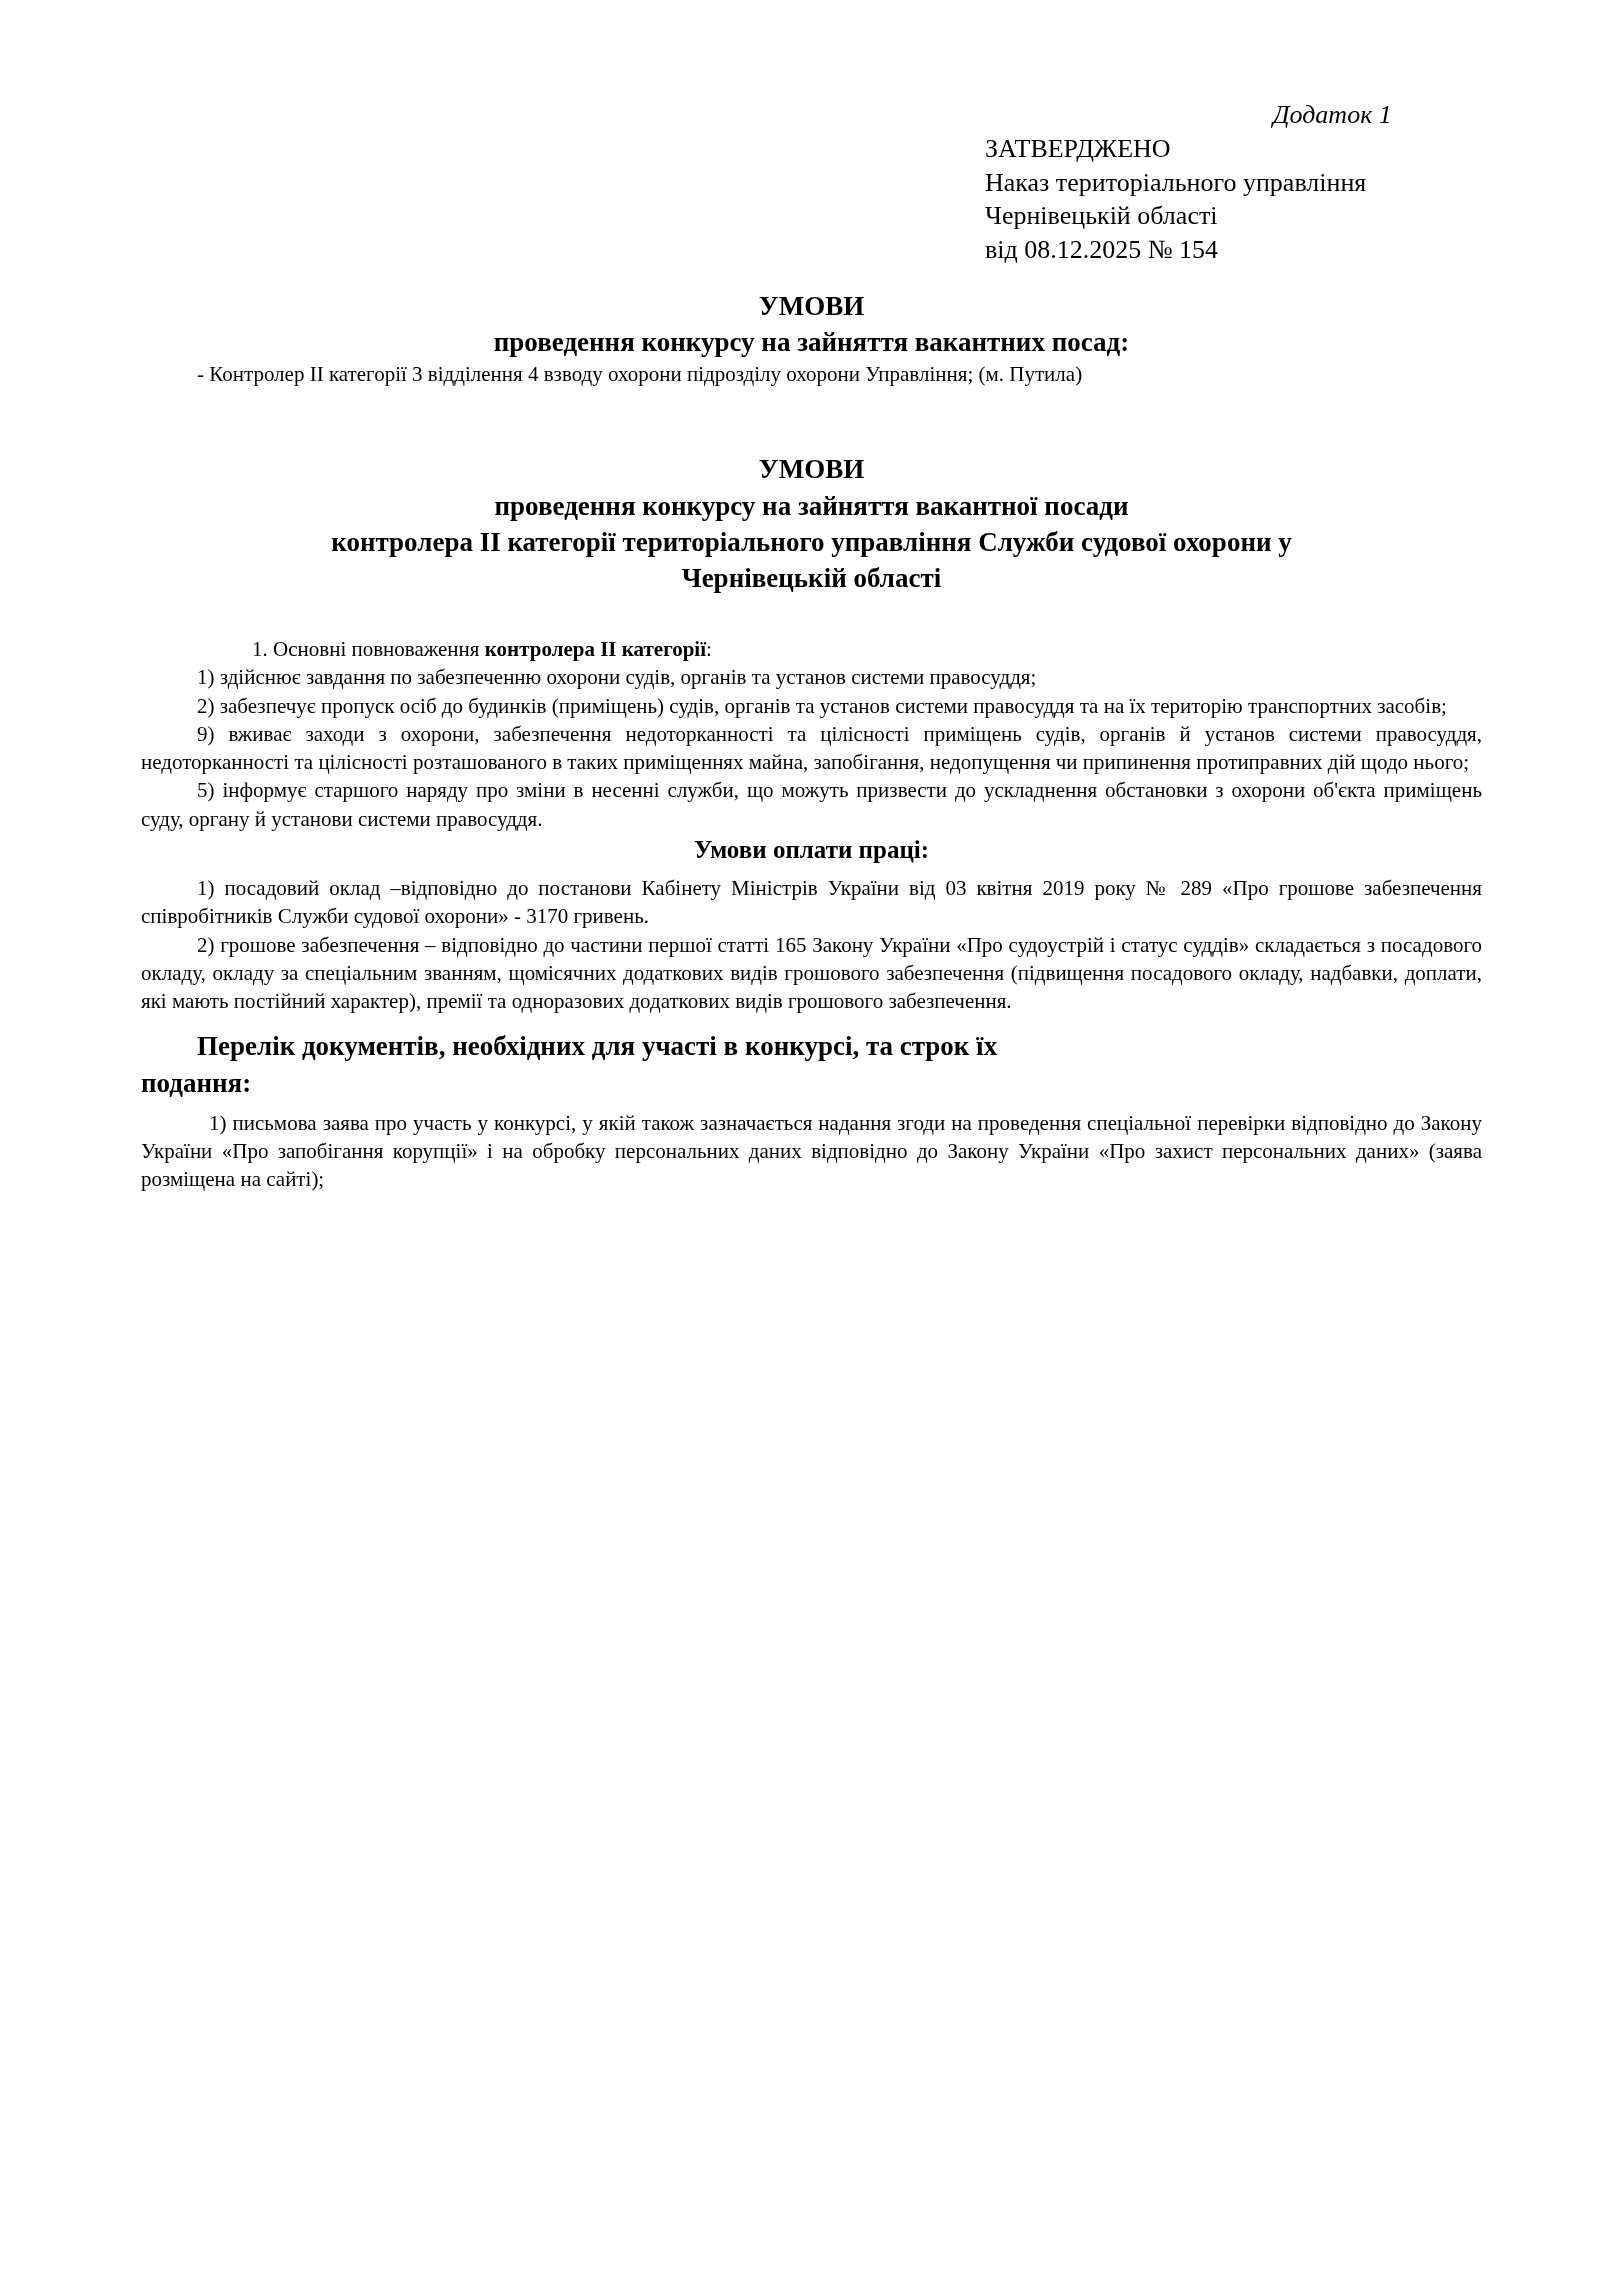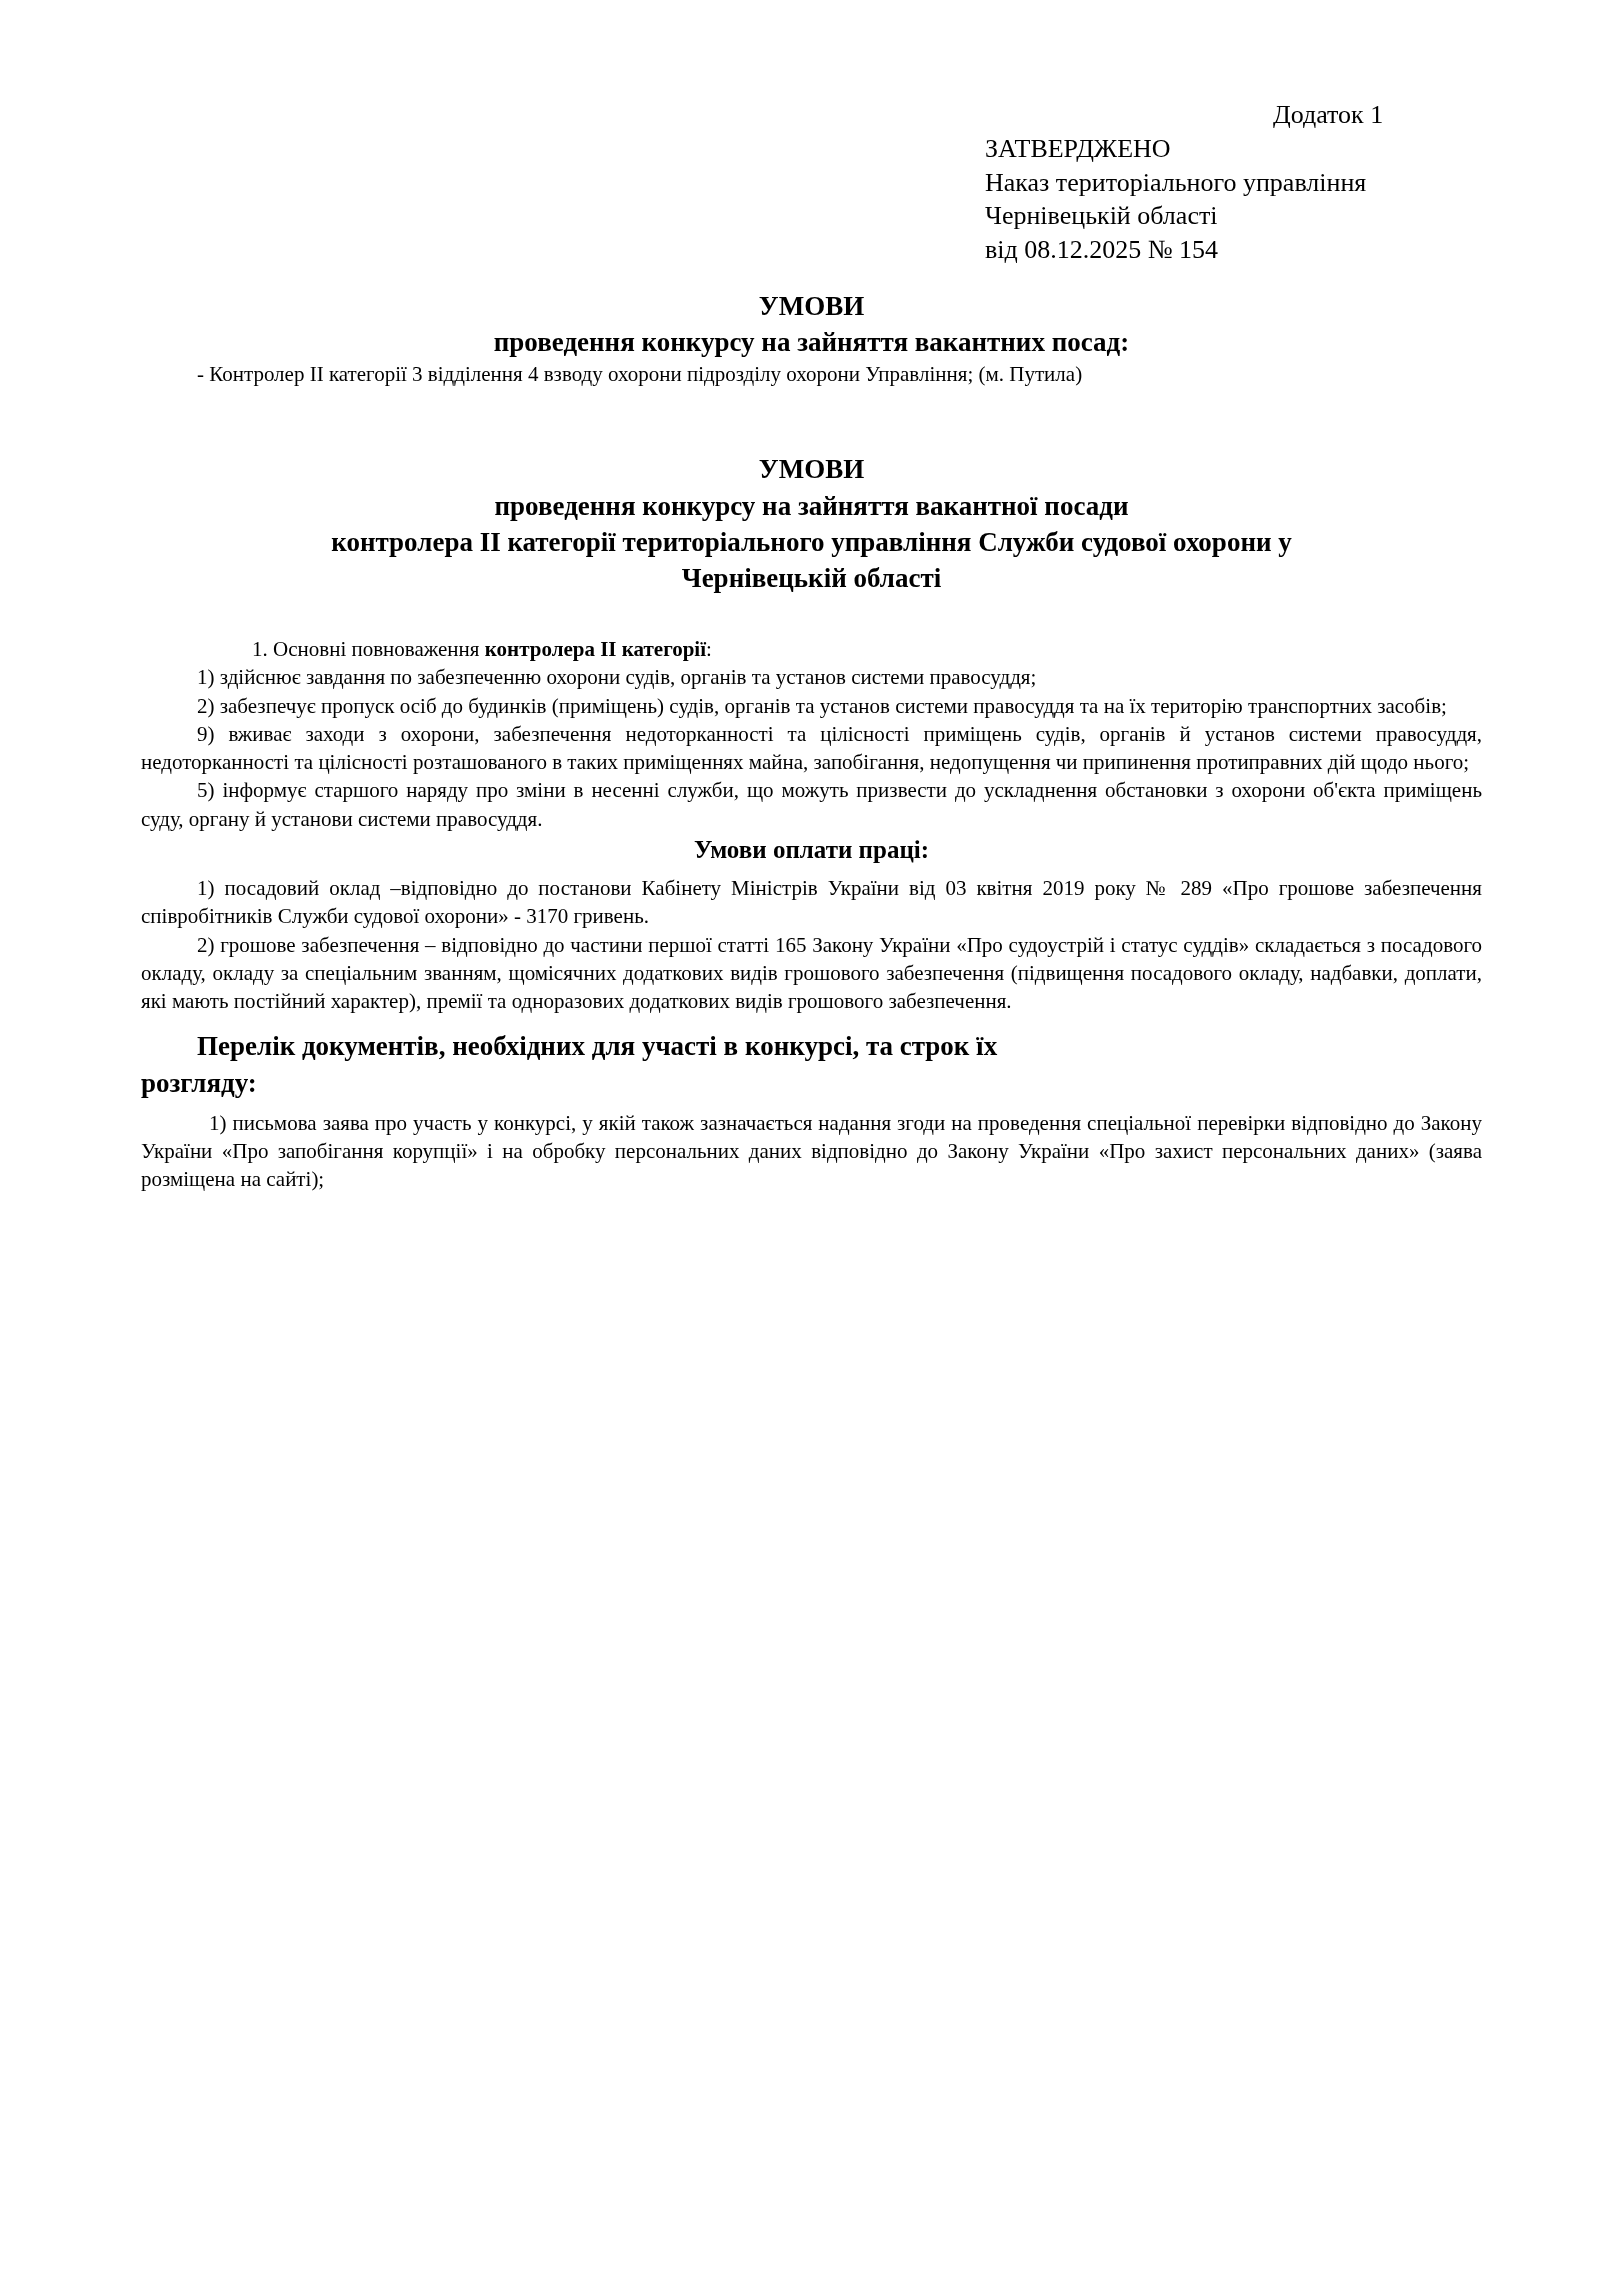--- a/index.html
+++ b/index.html
@@ -22,20 +22,21 @@
   }
   .header-block {
     margin-left: 844px;
     font-size: 26px;
     line-height: 1.30;
     text-align: left;
   }
   .header-block .appendix {
     margin-left: 288px;
     white-space: nowrap;
+    font-style: italic;
   }
   .header-block div {
     white-space: nowrap;
   }
   .spacer-12 { height: 7.9px; }
   .spacer-20 { height: 13px; }
   .spacer-34 { height: 22px; }
   .spacer-60 { height: 39px; }
   .spacer-96 { height: 63px; }
 
@@ -124,20 +125,20 @@
   <div class="subhead-center">Умови оплати праці:</div>
 
   <div class="spacer-12"></div>
 
   <p class="body">1) посадовий оклад –відповідно до постанови Кабінету Міністрів України від 03 квітня 2019 року № 289 «Про грошове забезпечення співробітників Служби судової охорони» -  3170 гривень.</p>
   <p class="body">2) грошове забезпечення – відповідно до частини першої статті 165 Закону України «Про судоустрій і статус суддів» складається з посадового окладу, окладу за спеціальним званням, щомісячних додаткових видів грошового забезпечення (підвищення посадового окладу, надбавки, доплати, які мають постійний характер), премії та одноразових додаткових видів грошового забезпечення.</p>
 
   <div class="spacer-20"></div>
 
   <p class="subhead-just">Перелік документів, необхідних для участі в конкурсі, та строк їх</p>
-  <p class="subhead-just nohang">розгляду:</p>
+  <p class="subhead-just nohang">подання:</p>
 
   <div class="spacer-12"></div>
 
   <p class="body body-narrow-indent">1) письмова заява про участь у конкурсі, у якій також зазначається надання згоди на проведення спеціальної перевірки відповідно до Закону України «Про запобігання корупції» і на обробку персональних даних відповідно до Закону України «Про захист персональних даних» (заява розміщена на сайті);</p>
 
 </div>
 
 
 </body></html>

